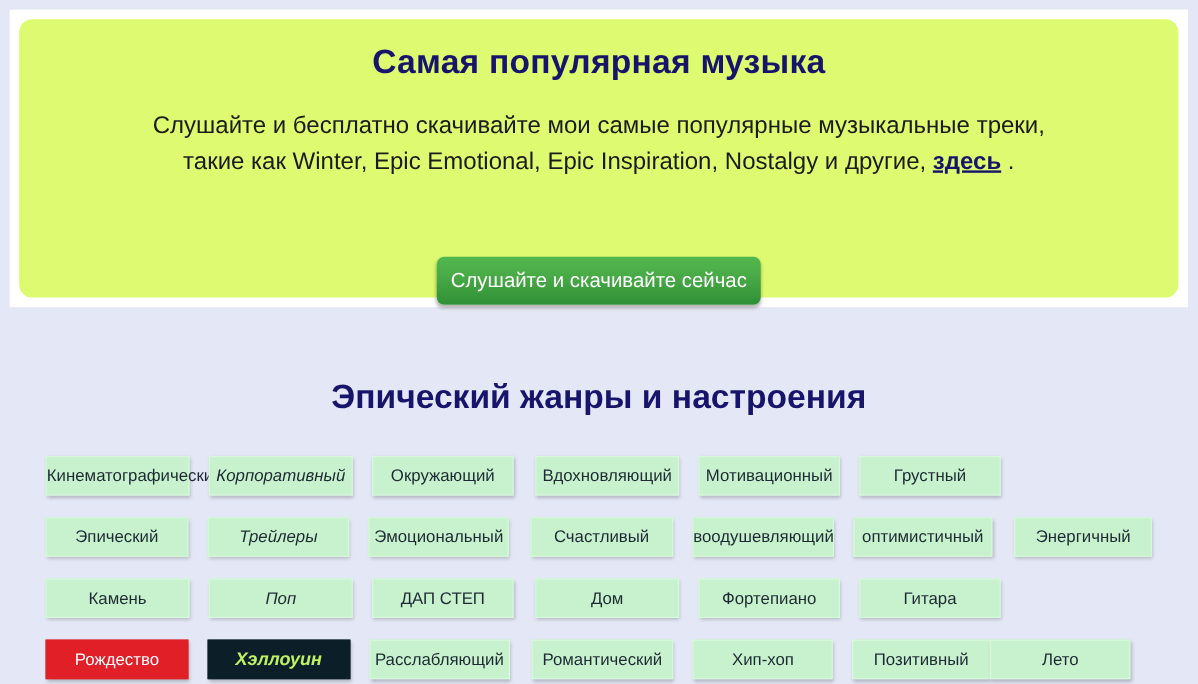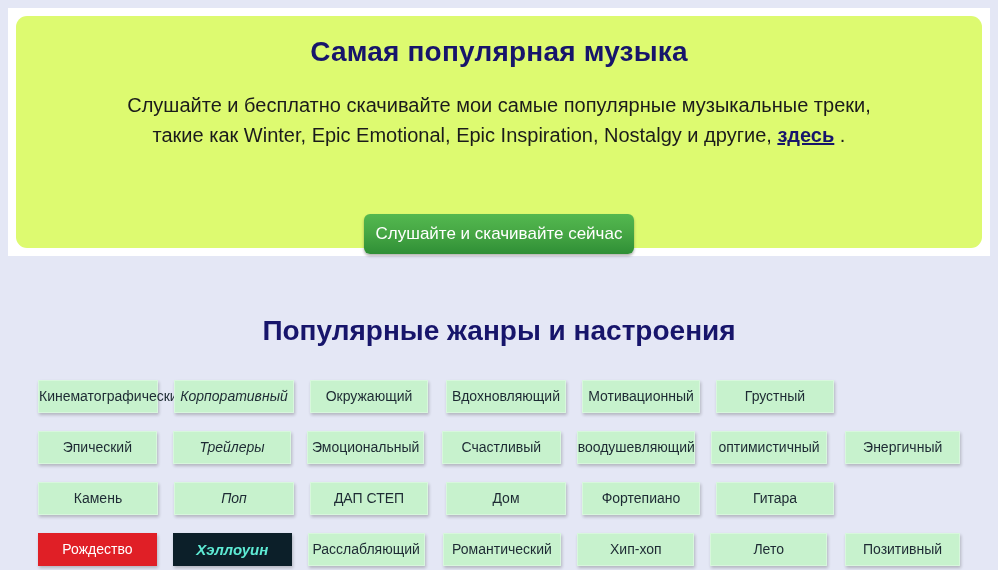--- a/index.html
+++ b/index.html
@@ -128,21 +128,21 @@
     overflow: visible;
   }
   .tag.holiday-red {
     background: #e01f26;
     border-color: #e01f26;
     color: #ffffff;
   }
   .tag.holiday-dark {
     background: #0c1f29;
     border-color: #0c1f29;
-    color: #5eead4;
+    color: #bef264;
     font-weight: bold;
     font-size: 15px;
   }
   
   .c0 { width: 120px; margin-right: 16px; }
   .c1 { width: 120px; margin-right: 16px; font-style: italic; }
   .c2 { width: 118px; margin-right: 18px; }
   .c3 { width: 120px; margin-right: 16px; }
   .c4 { width: 118px; margin-right: 16px; }
   .c5 { width: 118px; margin-right: 18px; }
@@ -159,21 +159,21 @@
       <span>Слушайте и бесплатно скачивайте мои самые популярные музыкальные треки, такие как Winter, Epic Emotional, Epic Inspiration, Nostalgy и другие, </span><a class="here-link">здесь</a><span> .</span>
     </p>
 
     <div class="promo-cta-wrap">
       <button class="promo-cta">Слушайте и скачивайте сейчас</button>
     </div>
   </div>
 </div>
 
 <div class="genres-section">
-  <h2 class="genres-title">Популярные жанры и настроения</h2>
+  <h2 class="genres-title">Эпический жанры и настроения</h2>
 
   <div class="tag-grid" id="tag-grid">
       <div class="tag-row">
         <div class="tag c0">Кинематографический</div>
         <div class="tag c1">Корпоративный</div>
         <div class="tag c2">Окружающий</div>
         <div class="tag c3">Вдохновляющий</div>
         <div class="tag c4">Мотивационный</div>
         <div class="tag c5">Грустный</div>
       </div>
@@ -193,17 +193,17 @@
         <div class="tag c3">Дом</div>
         <div class="tag c4">Фортепиано</div>
         <div class="tag c5">Гитара</div>
       </div>
       <div class="tag-row">
         <div class="tag c0 holiday-red">Рождество</div>
         <div class="tag c1 holiday-dark">Хэллоуин</div>
         <div class="tag c2">Расслабляющий</div>
         <div class="tag c3">Романтический</div>
         <div class="tag c4">Хип-хоп</div>
+        <div class="tag c6">Позитивный</div>
         <div class="tag c5">Лето</div>
-        <div class="tag c6">Позитивный</div>
       </div>
     </div>
 </div>
 
 </body></html>

